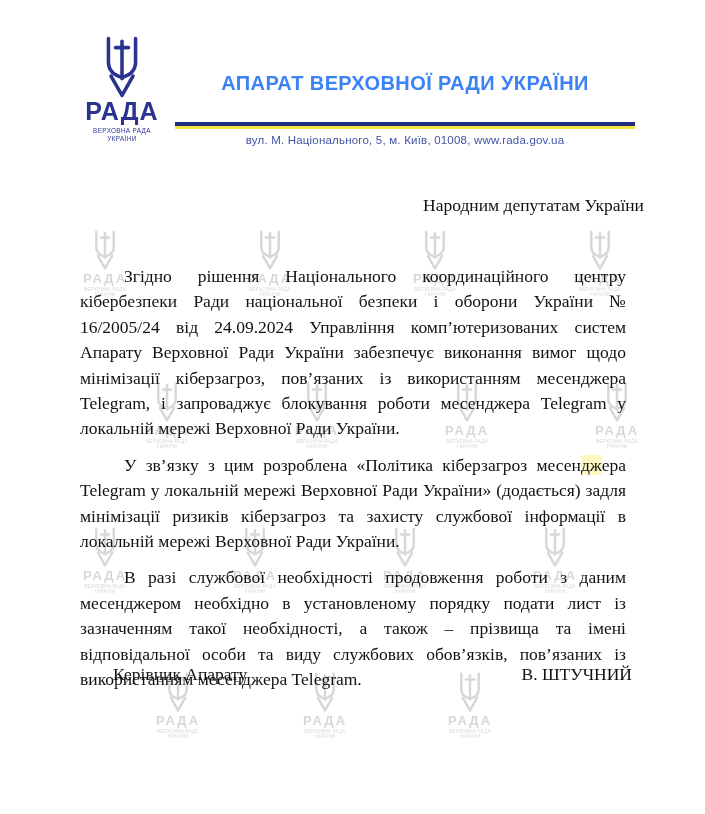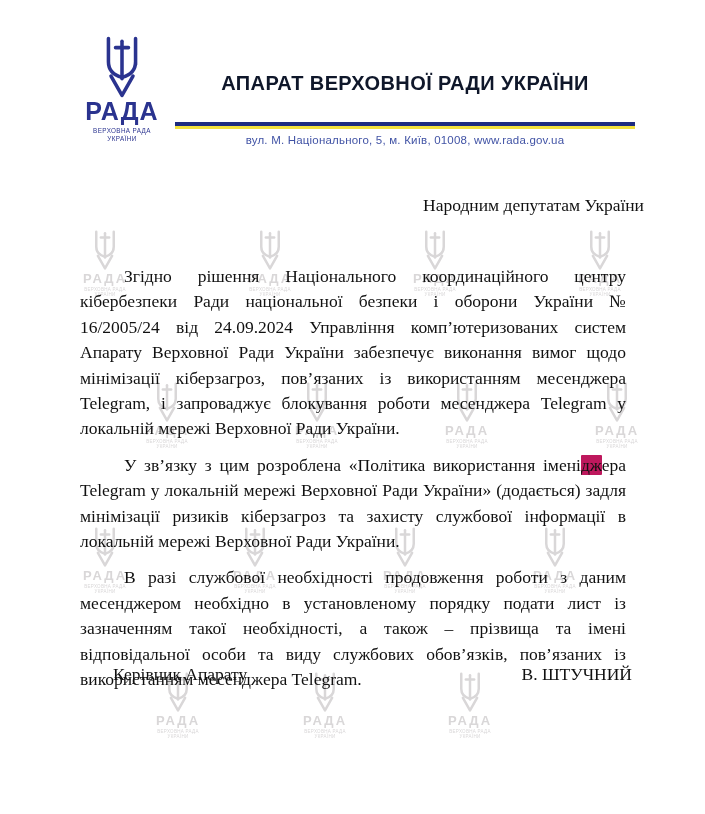--- a/index.html
+++ b/index.html
@@ -56,21 +56,21 @@
         <path d="M20 18 h20"></path>
         <path d="M13 62 L30 92 L47 62"></path>
       </svg>
     </span>
     <div class="brand">РАДА</div>
     <div class="brand-sub">ВЕРХОВНА РАДА
 УКРАЇНИ</div>
   </div>
 
   <div class="head">
-    <div class="head-title" style="color: #0f172a;">АПАРАТ ВЕРХОВНОЇ РАДИ УКРАЇНИ</div>
+    <div class="head-title" style="color: #3b82f6;">АПАРАТ ВЕРХОВНОЇ РАДИ УКРАЇНИ</div>
     <div class="rule">
       <div class="navy" style="background: rgb(29, 43, 128);"></div>
       <div class="yellow" style="background: rgb(243, 225, 60);"></div>
     </div>
     <div class="head-address" style="color: rgb(65, 83, 165);">вул. М. Національного, 5, м. Київ, 01008,  www.rada.gov.ua</div>
   </div>
 
   <div id="wm-layer">
       <div class="wm" style="left: 65px; top: 230px; color: rgb(217, 215, 216);">
         <svg width="26" height="40" viewBox="0 0 60 96" fill="none" stroke="currentColor" stroke-width="6" stroke-linecap="round" stroke-linejoin="round">
@@ -251,21 +251,21 @@
         <div class="wm-label">РАДА</div>
         <div class="wm-sub">ВЕРХОВНА РАДА
 УКРАЇНИ</div>
       </div>
     </div>
 
   <div class="addressee">Народним депутатам України</div>
 
   <div class="body-text">
     <p>Згідно рішення Національного координаційного центру кібербезпеки Ради національної безпеки і оборони України № 16/2005/24 від 24.09.2024 Управління комп’ютеризованих систем Апарату Верховної Ради України забезпечує виконання вимог щодо мінімізації кіберзагроз, пов’язаних із використанням месенджера Telegram, і запроваджує блокування роботи месенджера Telegram у локальній мережі Верховної Ради України.</p>
-    <p><span>У зв’язку з цим розроблена «Політика використання імені</span><span class="hl" style="background: #be185d;">дж</span><span>ера Telegram у локальній мережі Верховної Ради України» (додається) задля мінімізації ризиків кіберзагроз та захисту службової інформації в локальній мережі Верховної Ради України.</span></p>
+    <p><span>У зв’язку з цим розроблена «Політика кіберзагроз месен</span><span class="hl" style="background: #fef9c3;">дж</span><span>ера Telegram у локальній мережі Верховної Ради України» (додається) задля мінімізації ризиків кіберзагроз та захисту службової інформації в локальній мережі Верховної Ради України.</span></p>
     <p>В разі службової необхідності продовження роботи з даним месенджером необхідно в установленому порядку подати лист із зазначенням такої необхідності, а також – прізвища та імені відповідальної особи та виду службових обов’язків, пов’язаних із використанням месенджера Telegram.</p>
   </div>
 
   <div class="sig">
     <span class="role">Керівник Апарату</span>
     <span class="name">В. ШТУЧНИЙ</span>
   </div>
 
 </div>
 

